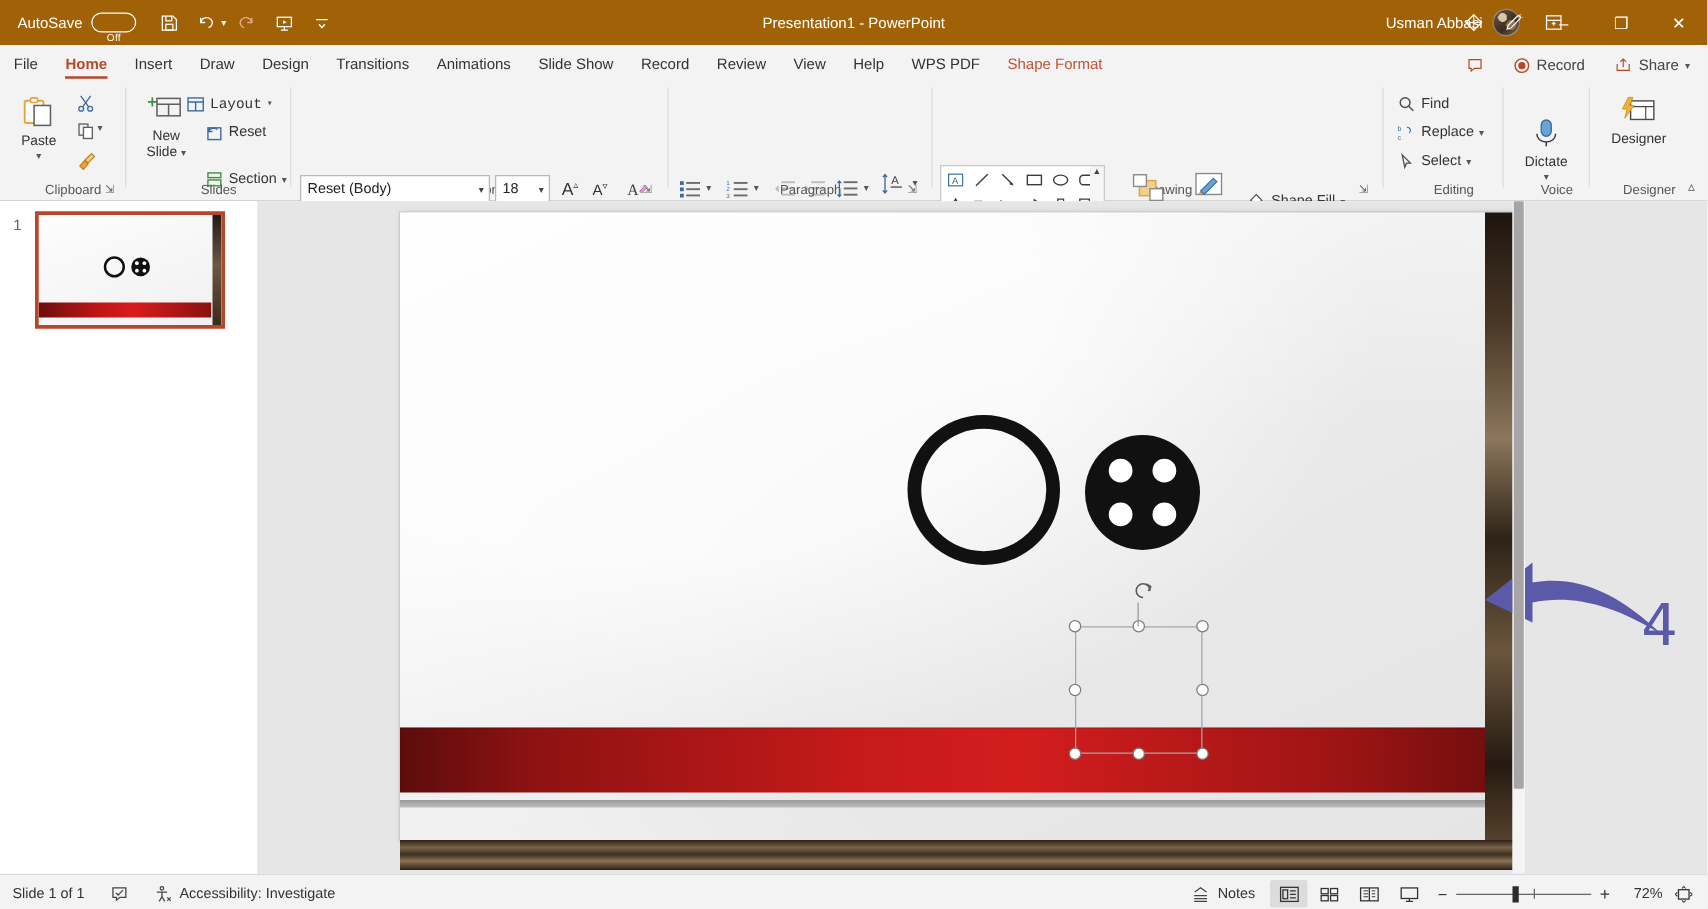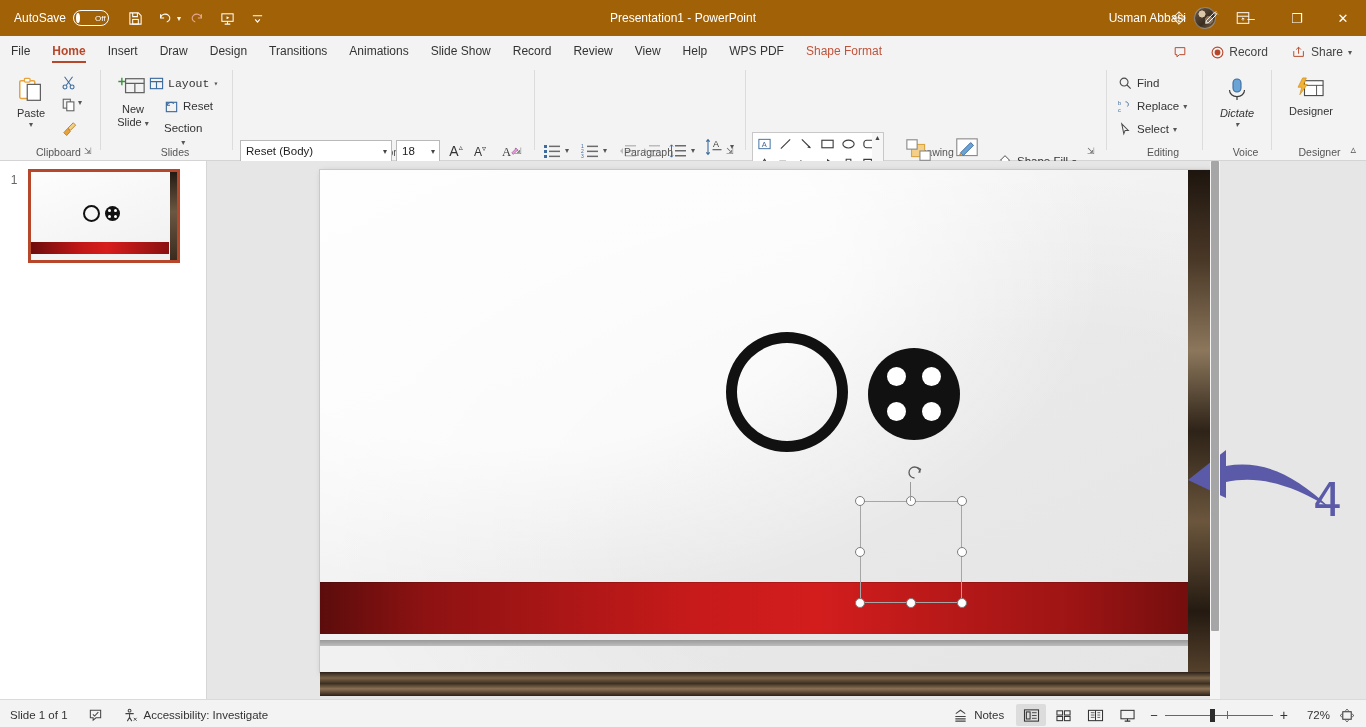--- a/index.html
+++ b/index.html
@@ -16,21 +16,21 @@
   .titlebar {
     position: absolute; top: 0; left: 0; width: 1366px; height: 36px;
     background: #a16207; display: flex; align-items: center;
     color: #ffffff;
   }
   .autosave-wrap { display: flex; align-items: center; margin-left: 14px; gap: 7px; }
   .autosave-label { font-size: 12px; color: #fff; }
   .toggle {
     width: 36px; height: 16px; border-radius: 9px;
     border: 1.2px solid #ffffff; background: transparent;
-    display: flex; align-items: center; padding: 0 2px; gap: 15px;
+    display: flex; align-items: center; padding: 0 2px; gap: 15px; flex-direction: column;
   }
   .toggle .knob { width: 10px; height: 10px; border-radius: 50%; background: #fff; }
   .toggle .off-txt { font-size: 8px; color: #fff; letter-spacing: .2px; }
   .qat { display: flex; align-items: center; gap: 2px; margin-left: 12px; }
   .qat-btn {
     width: 28px; height: 26px; display: flex; align-items: center; justify-content: center;
     color: #fff; border-radius: 2px;
   }
   .qat-btn svg { display: block; }
   .caret-sm { font-size: 8px; opacity: .95; margin-left: -4px; }
@@ -447,21 +447,21 @@
         <span class="cv">▾</span>
       </div>
       <div class="sm-btn" style="position:absolute;left:60px;top:31px;">
         <svg width="15" height="15" viewBox="0 0 16 16" fill="none" stroke="#3c6b9e" stroke-width="1.2">
           <rect x="2.5" y="3.5" width="11" height="10"></rect>
           <path d="M3 6.5C4.5 3 9 3 10.5 5" stroke="#3c6b9e"></path>
             <path d="M3.2 3.4v3.2h3.2"></path>
         </svg>
         <span>Reset</span>
       </div>
-      <div class="sm-btn" style="position:absolute;left:60px;top:54px;flex-direction:column;">
+      <div class="sm-btn" style="position:absolute;left:60px;top:68px;">
         <svg width="15" height="15" viewBox="0 0 16 16" fill="none" stroke="#3f8f3f" stroke-width="1.2">
           <rect x="2.5" y="2.5" width="11" height="4"></rect>
             <rect x="2.5" y="8.5" width="11" height="5"></rect>
         </svg>
         <span>Section</span>
         <span class="cv">▾</span>
       </div>
       <div class="rgroup-label">Slides</div>
     </div>
     <div class="rsep" style="left:232px;"></div>
@@ -822,21 +822,21 @@
           <path d="M4 2 11 9H7.6l-1.4 3.6z"></path>
         </svg>
         <span>Select</span>
         <span class="cv">▾</span>
       </div>
       <div class="rgroup-label">Editing</div>
     </div>
     <div class="rsep" style="left:1202px;"></div>
 
     <div class="rgroup" style="left:1203px;width:68px;">
-      <div class="big-btn" style="position:absolute;left:12px;top:10px;width:44px;font-style:italic;">
+      <div class="big-btn" style="position:absolute;left:12px;top:27px;width:44px;">
         <svg width="26" height="28" viewBox="0 0 26 28">
           <rect x="9" y="2" width="8" height="13" rx="4" fill="#6aa3d5" stroke="#3c6b9e" stroke-width="1.1"></rect>
           <path d="M5.5 13c0 4 3.2 6.6 7.5 6.6S20.5 17 20.5 13" fill="none" stroke="#3c3c3c" stroke-width="1.2"></path>
           <path d="M13 19.6V23" stroke="#3c3c3c" stroke-width="1.2"></path>
         </svg>
         <span class="lbl">Dictate</span>
         <span class="cv">▾</span>
       </div>
       <div class="rgroup-label">Voice</div>
     </div>

